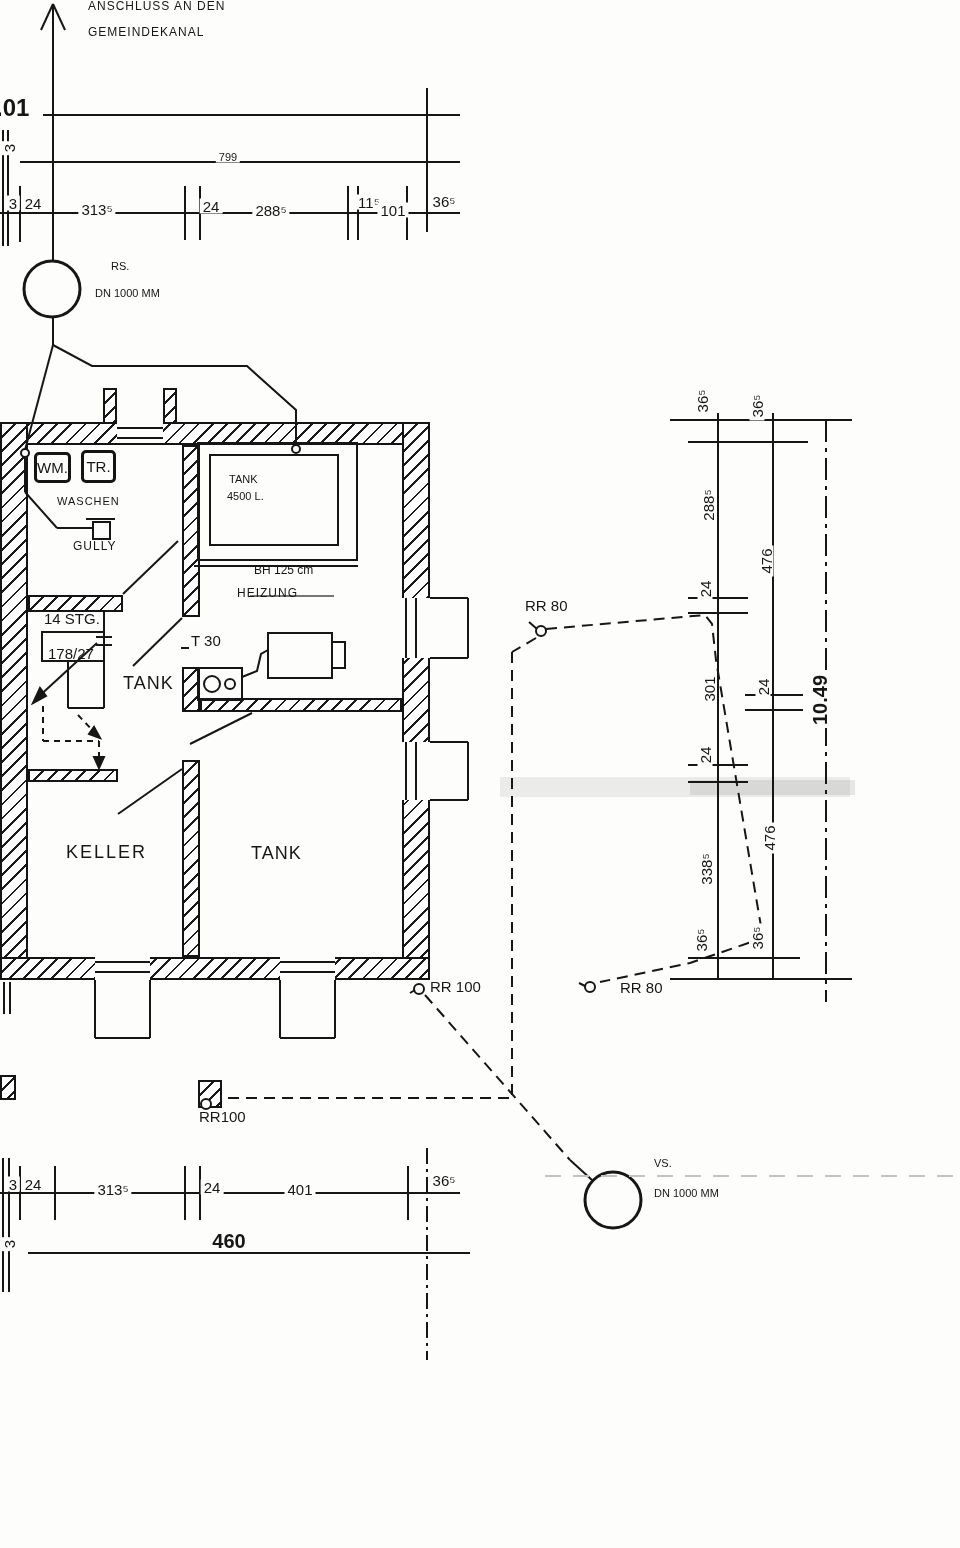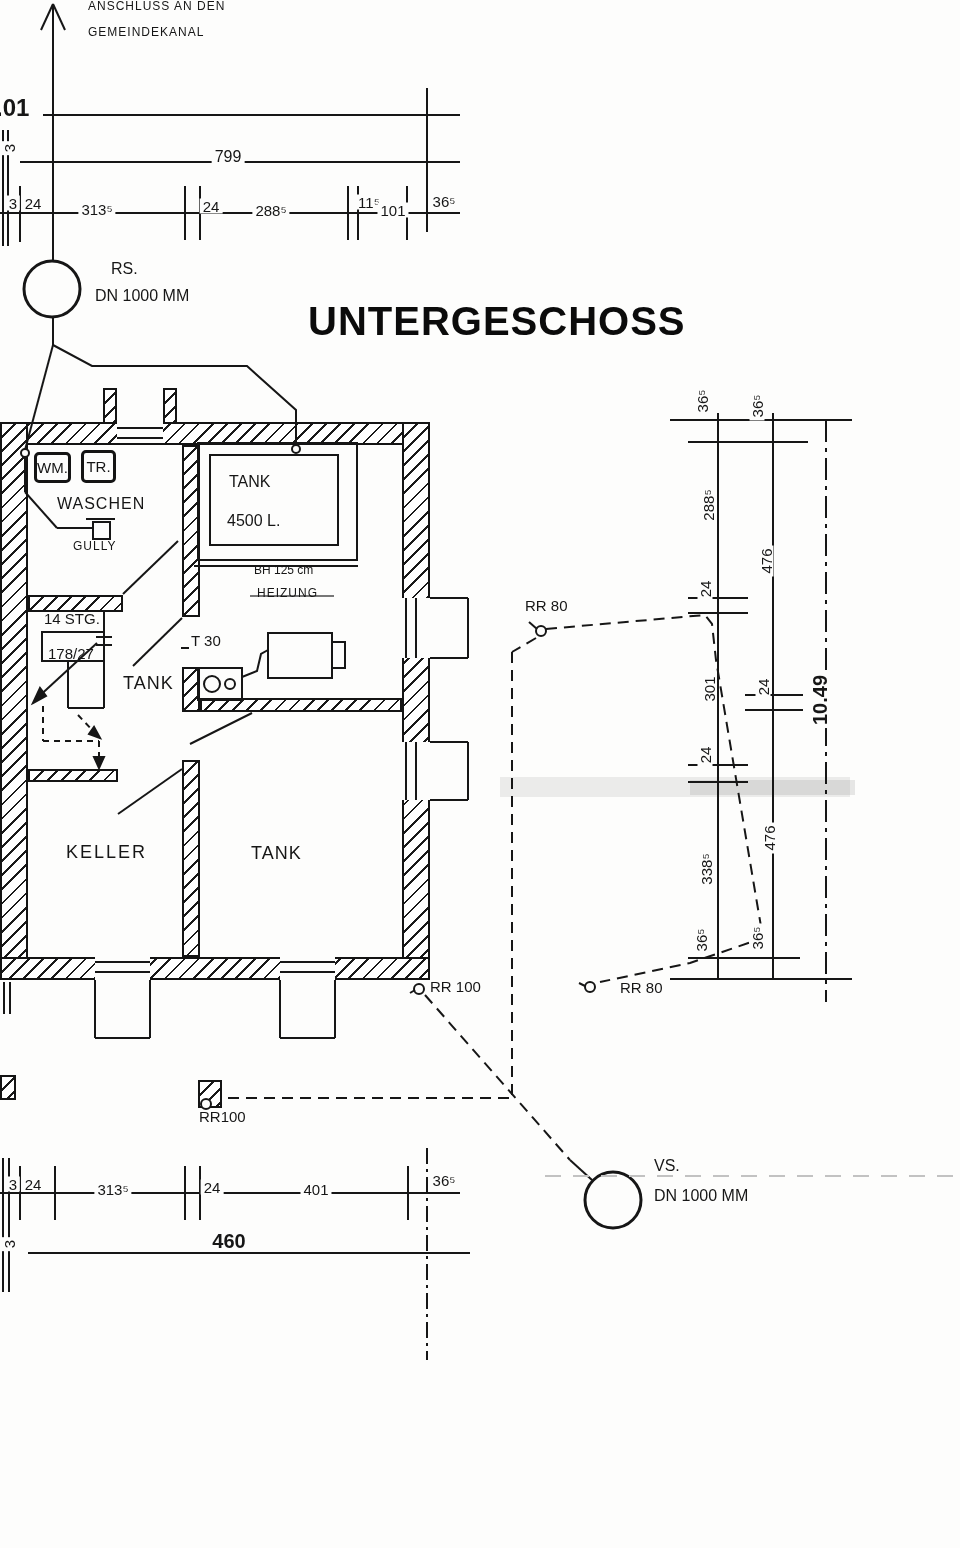--- a/index.html
+++ b/index.html
@@ -6,21 +6,21 @@
   #canvas{position:relative;width:960px;height:1548px;background:#fdfdfc;overflow:hidden;
           font-family:"Liberation Sans",sans-serif;color:#151515;}
   .wall{position:absolute;box-sizing:border-box;border:2px solid #141414;background-color:#fff;
         background-image:repeating-linear-gradient(135deg,rgba(0,0,0,0) 0 8px,#1a1a1a 8px 10px);}
   .cut{position:absolute;background:#fdfdfc;}
   svg{position:absolute;left:0;top:0;}
   .t{position:absolute;white-space:nowrap;color:#161616;line-height:1;}
   .ctr{transform:translate(-50%,-50%);}
   .rot{transform:translate(-50%,-50%) rotate(-90deg);}
   .bg{background:#fdfdfc;padding:0 3px;}
-  .s15{font-size:15px}.s16{font-size:12px}.s17{font-size:16px}.s18{font-size:18px}
+  .s15{font-size:15px}.s16{font-size:12px}.s17{font-size:11px}.s18{font-size:18px}
   .s20{font-size:20px;font-weight:bold}.s24{font-size:24px;font-weight:bold}
   .ls1{letter-spacing:1px}.ls2{letter-spacing:2px}
   .title{font-size:40px;font-weight:bold;letter-spacing:1px;color:#0b0b0b;}
   .box{position:absolute;box-sizing:border-box;border:3px solid #141414;border-radius:5px;
        display:flex;align-items:center;justify-content:center;font-size:15px;background:#fdfdfc;}
 </style>
 </head>
 <body>
 
 <div id="canvas">
@@ -234,28 +234,27 @@
   <div class="t s15 ctr bg" style="left:97px;top:209px">313⁵</div>
   <div class="t s15 ctr bg" style="left:211px;top:206px">24</div>
   <div class="t s15 ctr bg" style="left:271px;top:210px">288⁵</div>
   <div class="t s15 ctr bg" style="left:369px;top:202px">11⁵</div>
   <div class="t s15 ctr bg" style="left:393px;top:210px">101</div>
   <div class="t s15 ctr bg" style="left:444px;top:201px">36⁵</div>
 
   <div class="t s17" style="left:111px;top:261px">RS.</div>
   <div class="t s17" style="left:95px;top:288px">DN 1000 MM</div>
 
-  <div class="t title" style="left:308px;top:301px">UNTERGESCHOSS</div>
 
   <div class="t s17 ls1" style="left:57px;top:496px">WASCHEN</div>
   <div class="t s16 ls1" style="left:73px;top:540px">GULLY</div>
   <div class="t s17" style="left:229px;top:474px">TANK</div>
-  <div class="t s17" style="left:227px;top:513px">4500 L.</div>
+  <div class="t s17" style="left:227px;top:491px">4500 L.</div>
   <div class="t s16" style="left:254px;top:564px">BH 125 cm</div>
-  <div class="t s16 ls1" style="left:257px;top:587px">HEIZUNG</div>
+  <div class="t s16 ls1" style="left:237px;top:587px">HEIZUNG</div>
   <div class="t s15" style="left:44px;top:611px">14 STG.</div>
   <div class="t s15" style="left:48px;top:646px">178/27</div>
   <div class="t s15" style="left:191px;top:633px">T 30</div>
   <div class="t s18 ls1" style="left:123px;top:674px">TANK</div>
   <div class="t s18 ls2" style="left:66px;top:843px">KELLER</div>
   <div class="t s18 ls1" style="left:251px;top:844px">TANK</div>
 
   <div class="t s15" style="left:525px;top:598px">RR 80</div>
   <div class="t s15" style="left:430px;top:979px">RR 100</div>
   <div class="t s15" style="left:620px;top:980px">RR 80</div>
@@ -272,21 +271,21 @@
   <div class="t s15 rot bg" style="left:766px;top:561px">476</div>
   <div class="t s15 rot bg" style="left:763px;top:687px">24</div>
   <div class="t s15 rot bg" style="left:769px;top:838px">476</div>
   <div class="t s15 rot bg" style="left:757px;top:938px">36⁵</div>
   <div class="t s20 rot bg" style="left:820px;top:700px">10.49</div>
 
   <div class="t s15 ctr bg" style="left:13px;top:1184px">3</div>
   <div class="t s15 ctr bg" style="left:33px;top:1184px">24</div>
   <div class="t s15 ctr bg" style="left:113px;top:1189px">313⁵</div>
   <div class="t s15 ctr bg" style="left:212px;top:1187px">24</div>
-  <div class="t s15 ctr bg" style="left:316px;top:1189px">401</div>
+  <div class="t s15 ctr bg" style="left:300px;top:1189px">401</div>
   <div class="t s15 ctr bg" style="left:444px;top:1180px">36⁵</div>
   <div class="t s15 rot bg" style="left:9px;top:1244px">3</div>
   <div class="t s20 ctr bg" style="left:229px;top:1241px">460</div>
 
   <div class="t s17" style="left:654px;top:1158px">VS.</div>
   <div class="t s17" style="left:654px;top:1188px">DN 1000 MM</div>
 
 </div>
 
 </body></html>

